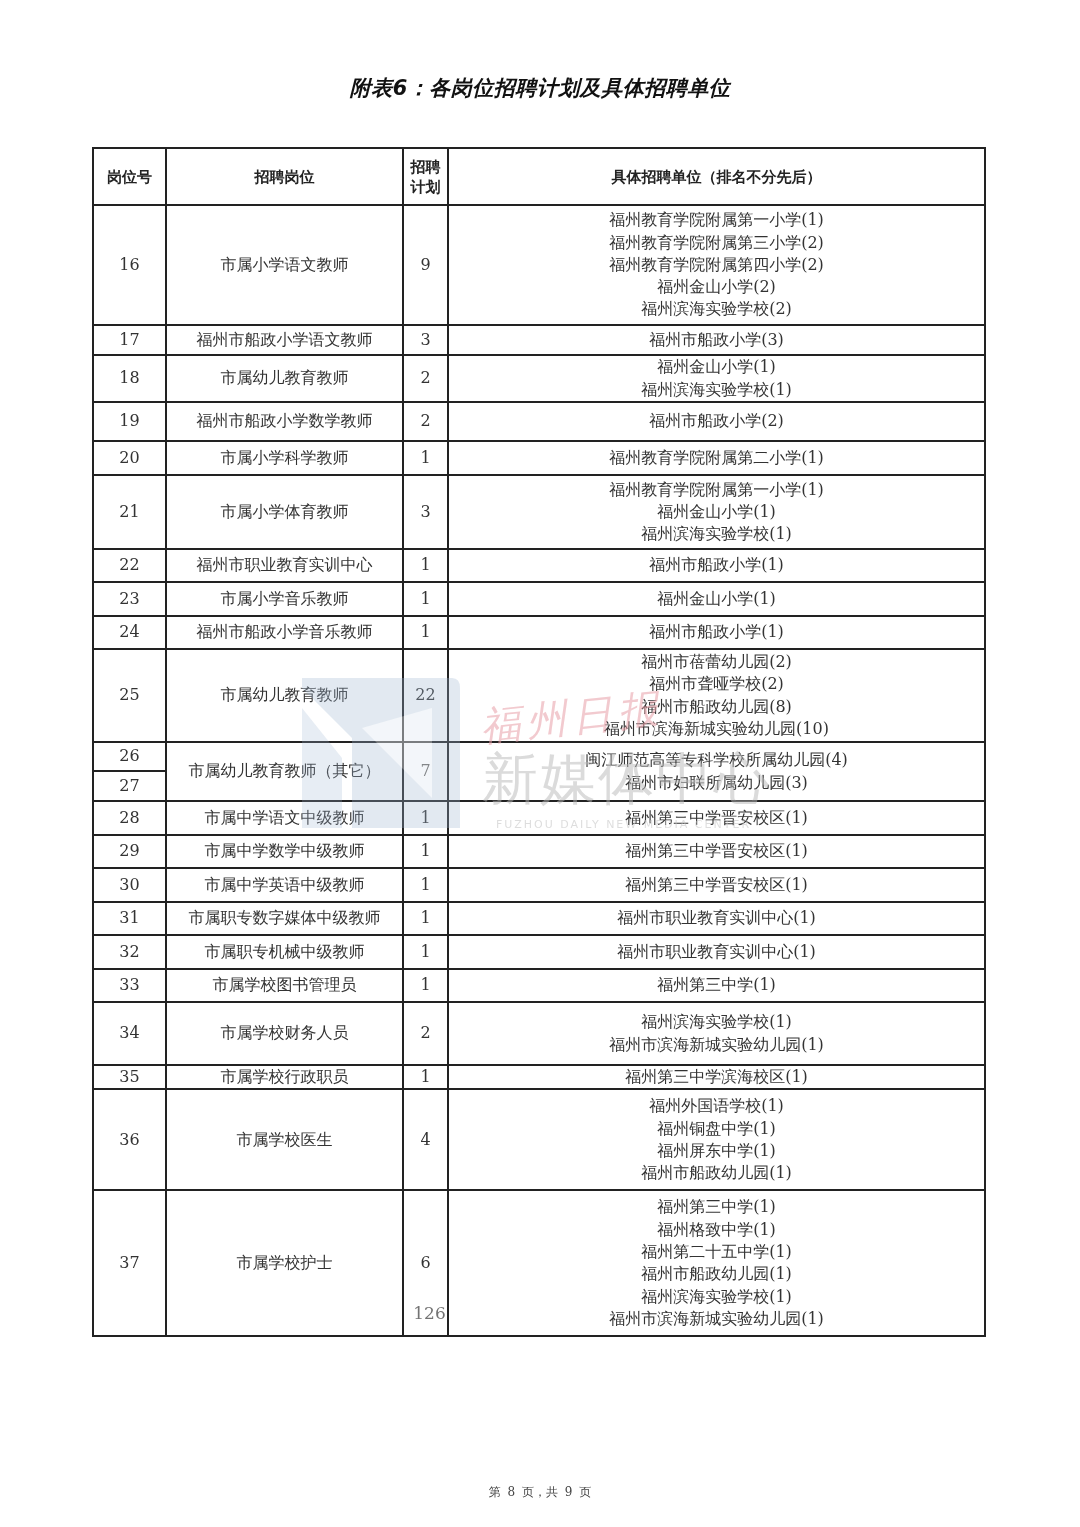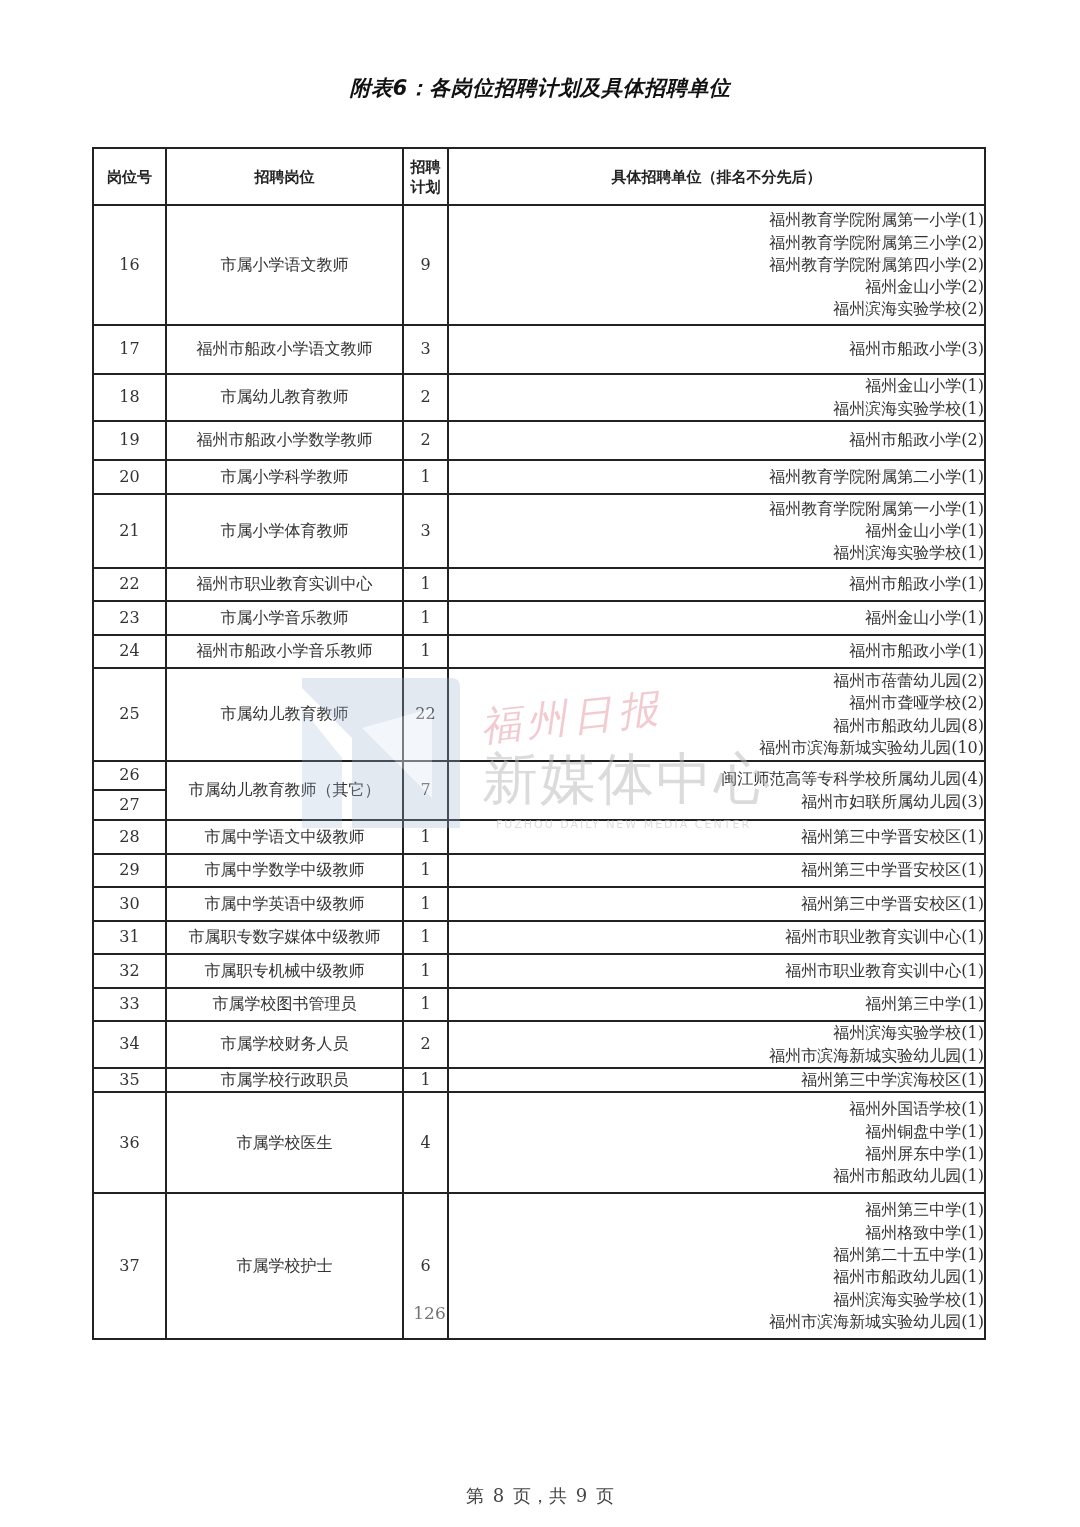--- a/index.html
+++ b/index.html
@@ -50,37 +50,37 @@
       font-family: "DejaVu Sans", "Liberation Sans", sans-serif;
       font-weight: bold;
       font-size: 15px;
       color: #222;
       line-height: 20px;
     }
     .col-no { width: 73px; }
     .col-pos { width: 237px; }
     .col-plan { width: 45px; }
     .col-unit { width: auto; }
-    .units div { white-space: nowrap; text-align: right; }
+    .units div { white-space: nowrap; }
     .total {
       position: absolute;
       left: 406px;
       top: 1303px;
       width: 47px;
       text-align: center;
       font-size: 17px;
       color: #737373;
     }
     .footer {
       position: absolute;
       left: 0;
       top: 1484px;
       width: 1080px;
       text-align: center;
-      font-size: 18px;
+      font-size: 12px;
       color: #444;
       word-spacing: 3px;
     }
     
     .wm-logo {
       position: absolute;
       left: 292px;
       top: 668px;
       width: 170px;
       height: 170px;
@@ -155,21 +155,21 @@
       <td>9</td>
       <td class="units">
         <div>福州教育学院附属第一小学(1)</div>
         <div>福州教育学院附属第三小学(2)</div>
         <div>福州教育学院附属第四小学(2)</div>
         <div>福州金山小学(2)</div>
         <div>福州滨海实验学校(2)</div>
       </td>
     </tr>
 
-    <tr style="height:49px">
+    <tr style="height:30px">
       <td>17</td>
       <td>福州市船政小学语文教师</td>
       <td>3</td>
       <td class="units">
         <div>福州市船政小学(3)</div>
       </td>
     </tr>
 
     <tr style="height:47px">
       <td>18</td>
@@ -309,21 +309,21 @@
 
     <tr style="height:33px">
       <td>33</td>
       <td>市属学校图书管理员</td>
       <td>1</td>
       <td class="units">
         <div>福州第三中学(1)</div>
       </td>
     </tr>
 
-    <tr style="height:47px">
+    <tr style="height:63px">
       <td>34</td>
       <td>市属学校财务人员</td>
       <td>2</td>
       <td class="units">
         <div>福州滨海实验学校(1)</div>
         <div>福州市滨海新城实验幼儿园(1)</div>
       </td>
     </tr>
 
     <tr style="height:16px">

